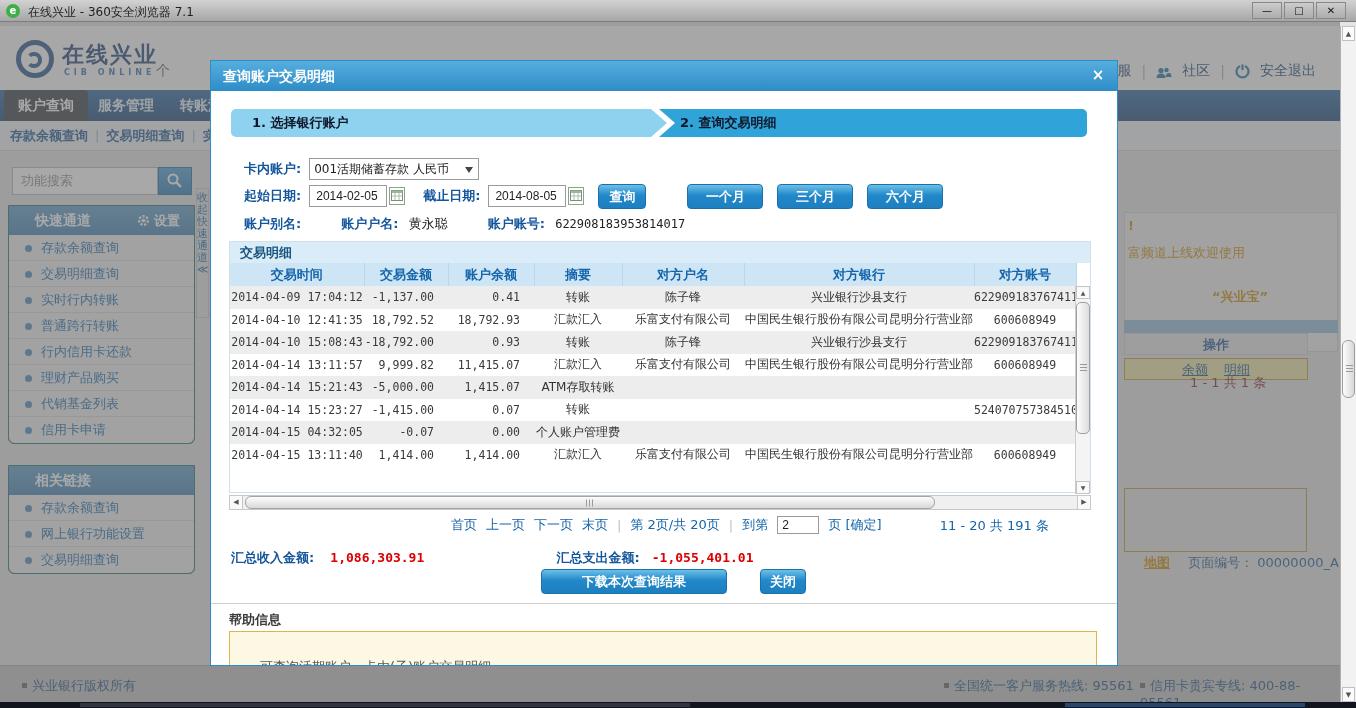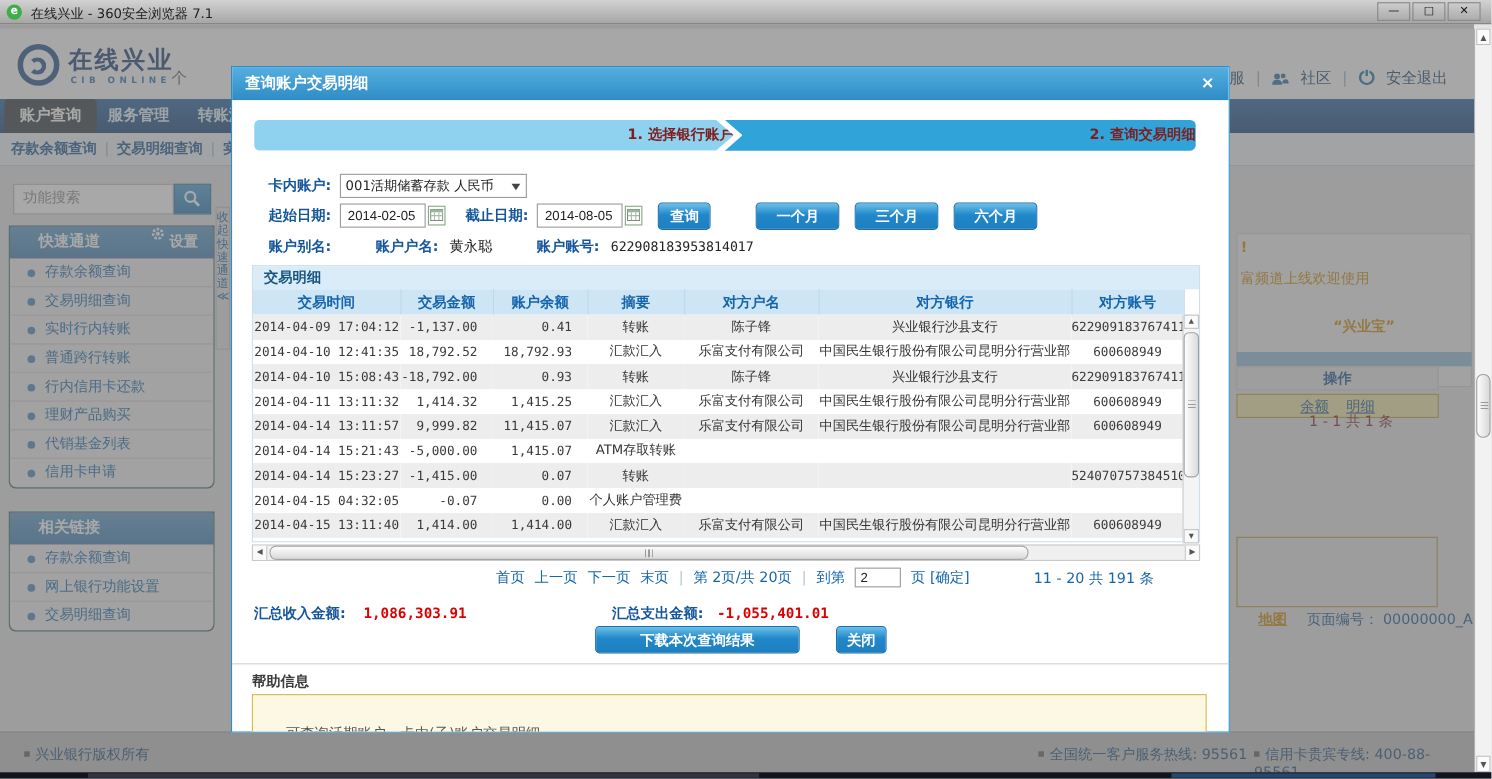--- a/index.html
+++ b/index.html
@@ -30,21 +30,21 @@
   .nav-tab { position:absolute; top:0; height:31px; line-height:31px; padding:0 14px; color:#e8f2fa; font-size:14px; font-weight:bold; }
   .nav-tab.active { background:#30373c; border-radius:4px 4px 0 0; color:#fff; }
   #subnav { left:0; top:99px; width:1340px; height:30px; background:#eef2f5; border-bottom:1px solid #c9d2da; line-height:30px; padding-left:10px; color:#14518f; font-size:13px; font-weight:bold; }
   #subnav .sep { color:#9fb4c6; padding:0 7px; font-weight:normal; }
 
   
   #search-input { left:12px; top:145px; width:146px; height:28px; border:1px solid #b4b4b4; background:#fff; color:#8a8a8a; font-size:13px; line-height:26px; padding-left:8px; }
   #search-btn { left:158px; top:145px; width:34px; height:28px; background:linear-gradient(#4aa0d4,#2277b4); border:1px solid #1d6aa4; }
   .panel { position:absolute; left:8px; width:187px; border:1px solid #0f766e; border-radius:0 0 6px 6px; background:#ec4899; }
   .panel-head { height:29px; background:linear-gradient(#5b9cc9,#3c7bb0); border-radius:3px 3px 0 0; color:#fff; font-weight:bold; font-size:14px; line-height:29px; display:flex; justify-content:space-between; padding:0 14px 0 26px; }
-  .panel-head .settings { font-size:13px; display:flex; gap:4px; }
+  .panel-head .settings { font-size:13px; display:flex; align-items:center; gap:4px; }
   #quick-panel { top:183px; } #links-panel { top:443px; }
   .side-item { height:26px; line-height:26px; border-bottom:1px solid #d7d7d7; color:#1467ad; font-size:13px; padding-left:32px; position:relative; background:#efefef; }
   .side-item:last-child { border-bottom:none; border-radius:0 0 6px 6px; }
   .side-item .dot { position:absolute; left:16px; top:10px; width:7px; height:7px; border-radius:50%; background:#4488bd; }
   #collapse-strip { left:196px; top:166px; width:13px; height:130px; background:#e3e3e3; border:1px solid #c6c6c6; color:#1565ab; font-size:11px; line-height:12px; text-align:right; word-break:break-all; padding-top:3px; }
 
   
   #ann-box { left:1124px; top:190px; width:214px; height:140px; background:#efefef; border:1px solid #cfcfcf; }
   .ann-line { position:absolute; color:#cc8800; font-size:13px; font-weight:bold; }
   #band-blue { left:1124px; top:298px; width:214px; height:13px; background:#8fbcd9; }
@@ -75,21 +75,21 @@
   #sb-thumb { position:absolute; left:1px; top:314px; width:13px; height:58px; background:linear-gradient(90deg,#fdfdfd,#d8d8d8); border:1px solid #9d9d9d; border-radius:6px; }
   .ridges { position:absolute; left:3px; top:50%; margin-top:-4px; width:7px; height:8px;
             background:repeating-linear-gradient(#9a9a9a 0 1px, transparent 1px 3px); }
 
   
   #modal { left:210px; top:60px; width:908px; height:606px; background:#fff; border:1px solid #2e8cc6; z-index:10; overflow:hidden; }
   #m-head { left:0; top:0; width:906px; height:30px; background:linear-gradient(#55aede,#2e8cc6); color:#fff; font-weight:bold; font-size:14px; line-height:30px; padding-left:12px; }
   #m-close { right:10px; top:5px; color:#fff; font-size:15px; font-weight:bold; width:18px; text-align:center; }
 
   #m-steps { left:20px; top:48px; width:856px; height:28px; }
-  .step { position:absolute; top:0; height:28px; color:#7f1d1d; font-size:13px; font-weight:bold; text-align:right; line-height:28px; }
+  .step { position:absolute; top:0; height:28px; color:#0f172a; font-size:13px; font-weight:bold; text-align:left; line-height:28px;padding-left:21px; }
   #step1 { left:0; width:436px; background:#8ed2ef; border-radius:5px 0 0 5px; z-index:2;
            clip-path:polygon(0 0, calc(100% - 16px) 0, 100% 50%, calc(100% - 16px) 100%, 0 100%); }
   #step-gap { left:414px; width:30px; background:#fff; z-index:1;
            clip-path:polygon(0 0, calc(100% - 16px) 0, 100% 50%, calc(100% - 16px) 100%, 0 100%); }
   #step2 { left:428px; width:428px; background:#30a3d9; border-radius:0 5px 5px 0; z-index:0; }
 
   .flabel { color:#14569c; font-weight:bold; font-size:13px; }
   #row-account { left:33px; top:96px; height:24px; display:flex; align-items:center; gap:8px; }
   #account-select { width:170px; height:22px; background:#fff; border:1px solid #9a9a9a; font-size:12px; color:#222; line-height:20px; padding:0 4px; position:relative; }
   #account-select .caret { position:absolute; right:5px; top:8px; width:0; height:0; border:4px solid transparent; border-top:6px solid #444; }
@@ -351,29 +351,20 @@
             <tr>
               <td style="width: 134px;">2014-04-10 15:08:43</td>
               <td style="width: 84px;">-18,792.00</td>
               <td style="width: 86px;">0.93</td>
               <td style="width: 88px;">转账</td>
               <td style="width: 122px;">陈子锋</td>
               <td style="width: 230px;">兴业银行沙县支行</td>
               <td style="width: 102px;">6229091837674114</td>
             </tr>
             <tr>
-              <td style="width: 134px;">2014-04-11 13:11:32</td>
-              <td style="width: 84px;">1,414.32</td>
-              <td style="width: 86px;">1,415.25</td>
-              <td style="width: 88px;">汇款汇入</td>
-              <td style="width: 122px;">乐富支付有限公司</td>
-              <td style="width: 230px;">中国民生银行股份有限公司昆明分行营业部</td>
-              <td style="width: 102px;">600608949</td>
-            </tr>
-            <tr>
               <td style="width: 134px;">2014-04-14 13:11:57</td>
               <td style="width: 84px;">9,999.82</td>
               <td style="width: 86px;">11,415.07</td>
               <td style="width: 88px;">汇款汇入</td>
               <td style="width: 122px;">乐富支付有限公司</td>
               <td style="width: 230px;">中国民生银行股份有限公司昆明分行营业部</td>
               <td style="width: 102px;">600608949</td>
             </tr>
             <tr>
               <td style="width: 134px;">2014-04-14 15:21:43</td>

